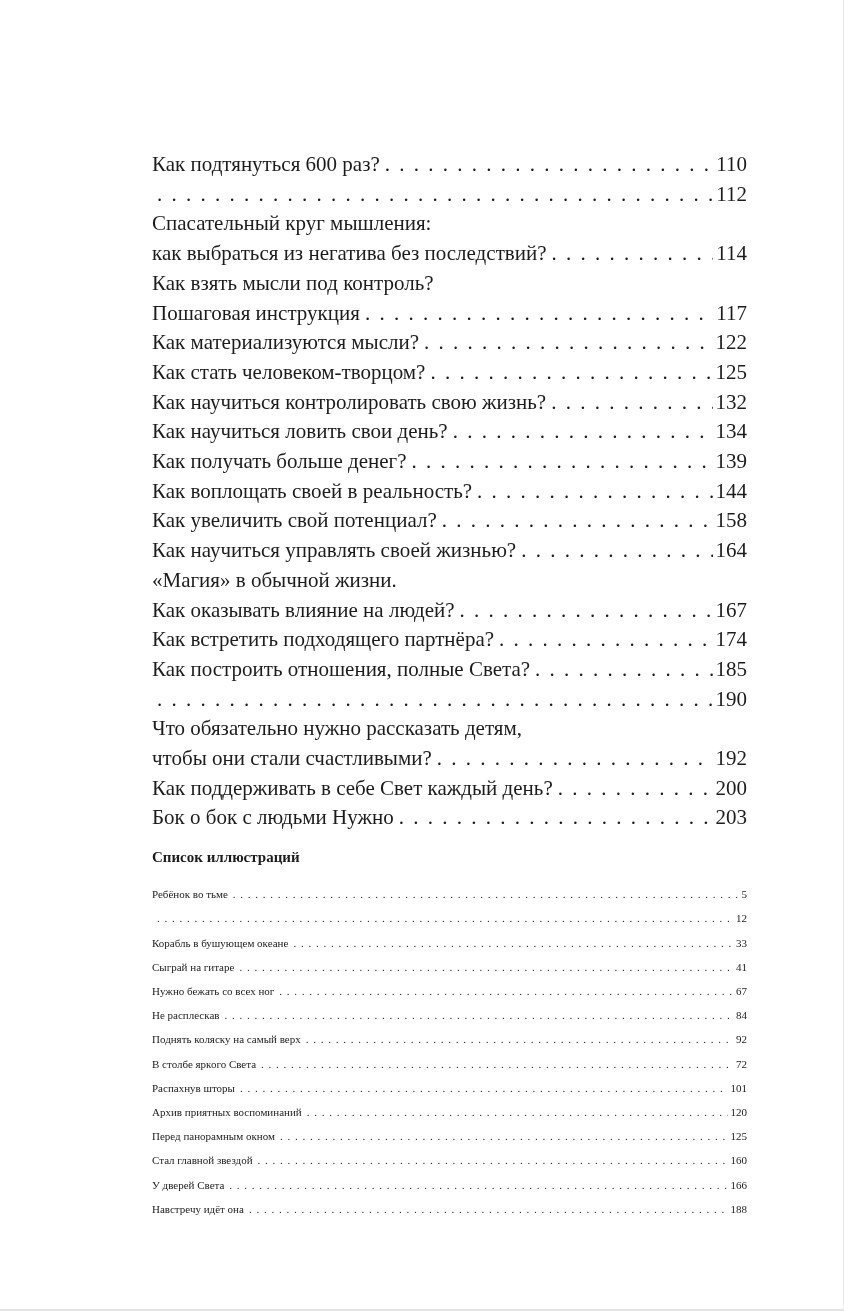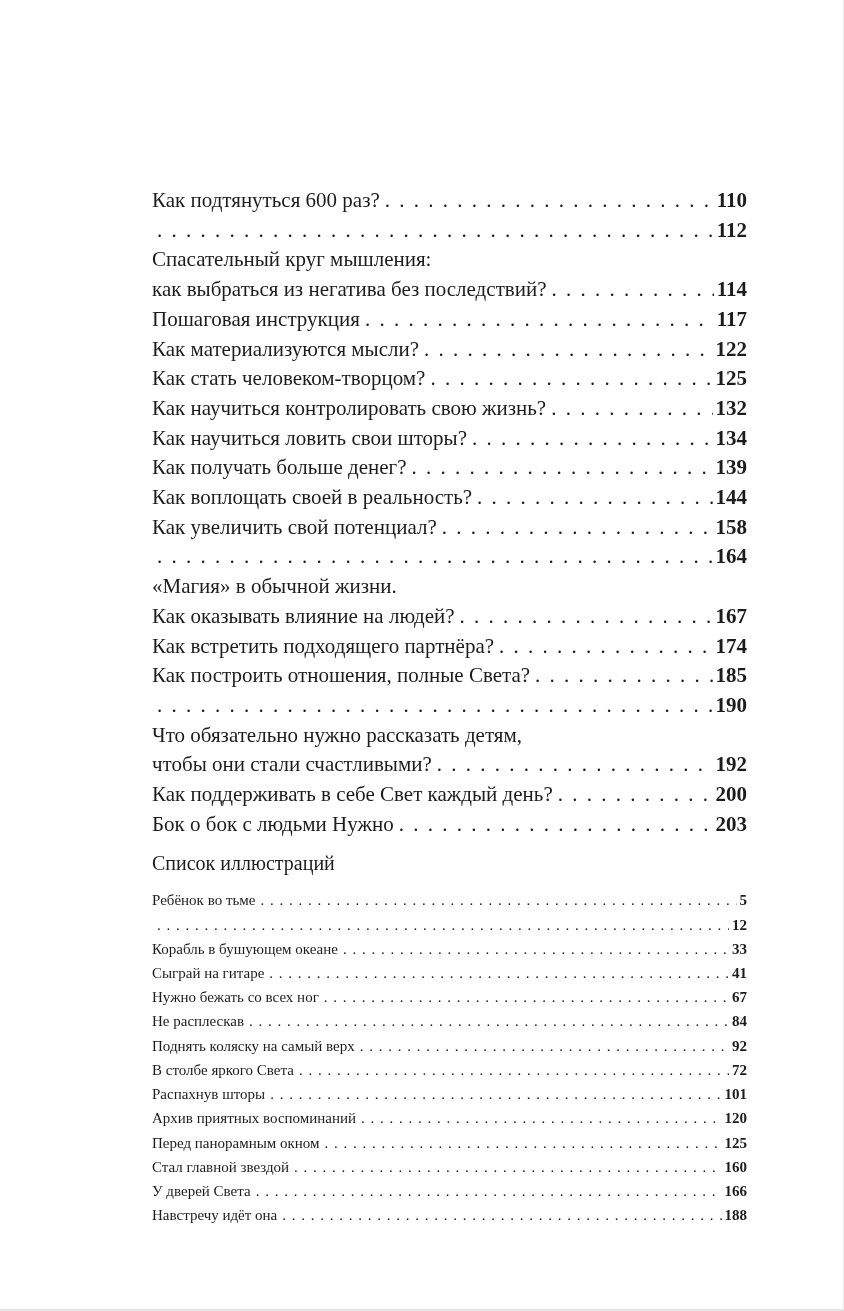--- a/index.html
+++ b/index.html
@@ -16,56 +16,54 @@
     box-sizing: border-box;
     border-right: 1px solid #ececec;
     border-bottom: 2px solid #e4e4e4;
     overflow: hidden;
     color: #1c1c1c;
     font-family: "Liberation Serif", "DejaVu Serif", serif;
   }
   .content {
     box-sizing: border-box;
     padding: 150px 96px 0 152px;
-    margin-top: 36px;
   }
   .row {
     display: flex;
     align-items: baseline;
     white-space: nowrap;
   }
   .toc-row {
     font-size: 21px;
     line-height: 29.7px;
   }
   .illus-row {
-    font-size: 15px;
+    font-size: 11px;
     line-height: 24.2px;
   }
   .entry-title {
     flex: 0 0 auto;
   }
   .leader {
     flex: 1 1 auto;
     overflow: hidden;
     white-space: nowrap;
     margin: 0 3px 0 5px;
     min-width: 0;
   }
   .toc-row .leader { letter-spacing: 2px; }
   .illus-row .leader { letter-spacing: 1px; }
   .page-num {
     flex: 0 0 auto;
     text-align: center;
-    font-weight: bold;
   }
   .illus-heading {
     margin: 10px 0 11px 0;
-    font-size: 20px;
-    font-weight: normal;
+    font-size: 15px;
+    font-weight: bold;
     line-height: 28px;
   }
 </style>
 </head>
 <body>
 
 <div class="book-page" style="color: rgb(28, 28, 28);">
   <div class="content">
     <div class="toc-list">
         <div class="row toc-row">
@@ -79,60 +77,64 @@
         </div>
         <div class="row toc-row">
           <span class="entry-title">Спасательный круг мышления:</span>
         </div>
         <div class="row toc-row">
           <span class="entry-title">как выбраться из негатива без последствий?</span>
           <span class="leader">. . . . . . . . . . . . . . . . . . . . . . . . . . . . . . . . . . . . . . . . . . . . . . . . . . . . . . . . . . . . . . . . . . . . . . . . . . . . . . . . . . . . . . . . . . . . . . . . . . . . . . . . . . . . . . . . . . . . . . . . </span>
           <span class="page-num">114</span>
         </div>
         <div class="row toc-row">
+          <span class="entry-title">Как взять мысли под контроль?</span>
+        </div>
+        <div class="row toc-row">
           <span class="entry-title">Пошаговая инструкция</span>
           <span class="leader">. . . . . . . . . . . . . . . . . . . . . . . . . . . . . . . . . . . . . . . . . . . . . . . . . . . . . . . . . . . . . . . . . . . . . . . . . . . . . . . . . . . . . . . . . . . . . . . . . . . . . . . . . . . . . . . . . . . . . . . . </span>
           <span class="page-num">117</span>
         </div>
         <div class="row toc-row">
           <span class="entry-title">Как материализуются мысли?</span>
           <span class="leader">. . . . . . . . . . . . . . . . . . . . . . . . . . . . . . . . . . . . . . . . . . . . . . . . . . . . . . . . . . . . . . . . . . . . . . . . . . . . . . . . . . . . . . . . . . . . . . . . . . . . . . . . . . . . . . . . . . . . . . . . </span>
           <span class="page-num">122</span>
         </div>
         <div class="row toc-row">
           <span class="entry-title">Как стать человеком-творцом?</span>
           <span class="leader">. . . . . . . . . . . . . . . . . . . . . . . . . . . . . . . . . . . . . . . . . . . . . . . . . . . . . . . . . . . . . . . . . . . . . . . . . . . . . . . . . . . . . . . . . . . . . . . . . . . . . . . . . . . . . . . . . . . . . . . . </span>
           <span class="page-num">125</span>
         </div>
         <div class="row toc-row">
           <span class="entry-title">Как научиться контролировать свою жизнь?</span>
           <span class="leader">. . . . . . . . . . . . . . . . . . . . . . . . . . . . . . . . . . . . . . . . . . . . . . . . . . . . . . . . . . . . . . . . . . . . . . . . . . . . . . . . . . . . . . . . . . . . . . . . . . . . . . . . . . . . . . . . . . . . . . . . </span>
           <span class="page-num">132</span>
         </div>
         <div class="row toc-row">
-          <span class="entry-title">Как научиться ловить свои шторы?</span>
+          <span class="entry-title">Как научиться ловить свои день?</span>
           <span class="leader">. . . . . . . . . . . . . . . . . . . . . . . . . . . . . . . . . . . . . . . . . . . . . . . . . . . . . . . . . . . . . . . . . . . . . . . . . . . . . . . . . . . . . . . . . . . . . . . . . . . . . . . . . . . . . . . . . . . . . . . . </span>
           <span class="page-num">134</span>
         </div>
         <div class="row toc-row">
           <span class="entry-title">Как получать больше денег?</span>
           <span class="leader">. . . . . . . . . . . . . . . . . . . . . . . . . . . . . . . . . . . . . . . . . . . . . . . . . . . . . . . . . . . . . . . . . . . . . . . . . . . . . . . . . . . . . . . . . . . . . . . . . . . . . . . . . . . . . . . . . . . . . . . . </span>
           <span class="page-num">139</span>
         </div>
         <div class="row toc-row">
           <span class="entry-title">Как воплощать своей в реальность?</span>
           <span class="leader">. . . . . . . . . . . . . . . . . . . . . . . . . . . . . . . . . . . . . . . . . . . . . . . . . . . . . . . . . . . . . . . . . . . . . . . . . . . . . . . . . . . . . . . . . . . . . . . . . . . . . . . . . . . . . . . . . . . . . . . . </span>
           <span class="page-num">144</span>
         </div>
         <div class="row toc-row">
           <span class="entry-title">Как увеличить свой потенциал?</span>
           <span class="leader">. . . . . . . . . . . . . . . . . . . . . . . . . . . . . . . . . . . . . . . . . . . . . . . . . . . . . . . . . . . . . . . . . . . . . . . . . . . . . . . . . . . . . . . . . . . . . . . . . . . . . . . . . . . . . . . . . . . . . . . . </span>
           <span class="page-num">158</span>
         </div>
         <div class="row toc-row">
+          <span class="entry-title">Как научиться управлять своей жизнью?</span>
           <span class="leader">. . . . . . . . . . . . . . . . . . . . . . . . . . . . . . . . . . . . . . . . . . . . . . . . . . . . . . . . . . . . . . . . . . . . . . . . . . . . . . . . . . . . . . . . . . . . . . . . . . . . . . . . . . . . . . . . . . . . . . . . </span>
           <span class="page-num">164</span>
         </div>
         <div class="row toc-row">
           <span class="entry-title">«Магия» в обычной жизни.</span>
         </div>
         <div class="row toc-row">
           <span class="entry-title">Как оказывать влияние на людей?</span>
           <span class="leader">. . . . . . . . . . . . . . . . . . . . . . . . . . . . . . . . . . . . . . . . . . . . . . . . . . . . . . . . . . . . . . . . . . . . . . . . . . . . . . . . . . . . . . . . . . . . . . . . . . . . . . . . . . . . . . . . . . . . . . . . </span>
           <span class="page-num">167</span>

